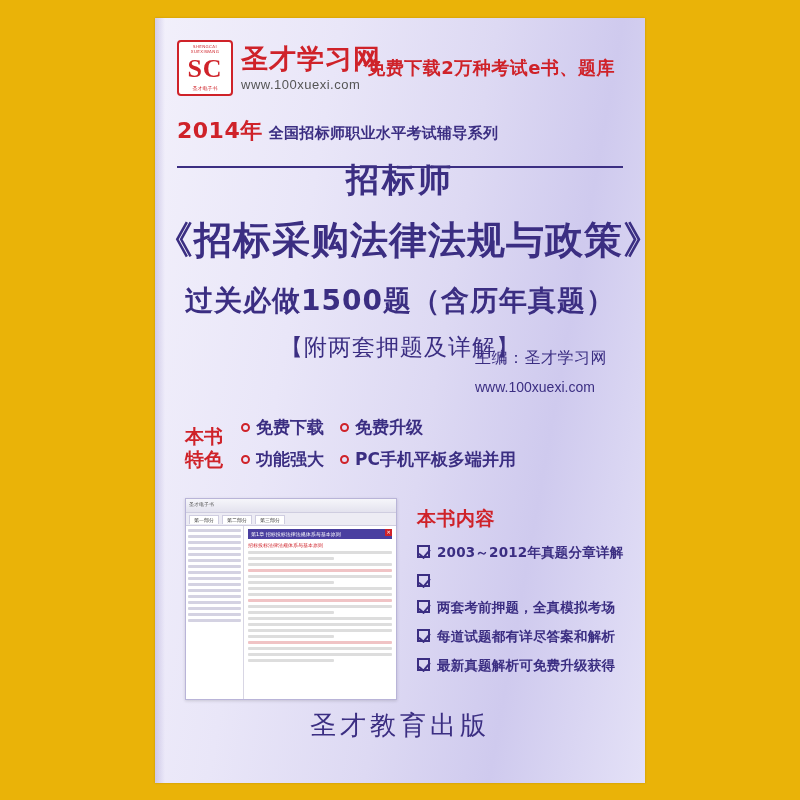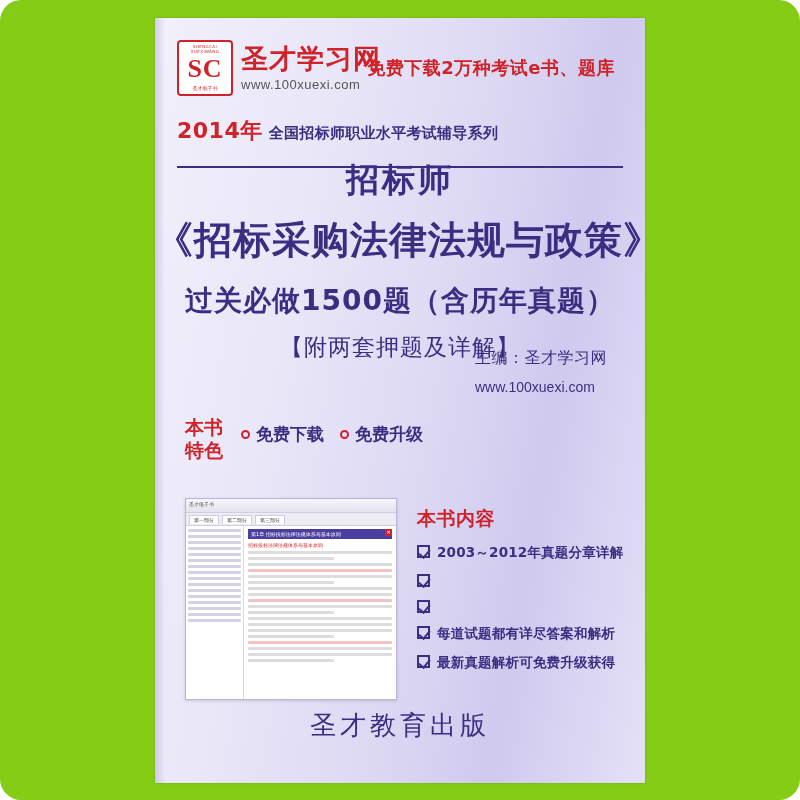--- a/index.html
+++ b/index.html
@@ -7,23 +7,22 @@
     padding: 0;
     background: #ffffff;
     width: 800px;
     height: 800px;
     font-family: "DejaVu Sans", "Liberation Sans", sans-serif;
   }
   .page {
     position: relative;
     width: 800px;
     height: 800px;
-    background: #84cc16;
+    background: #eab308;
     overflow: hidden;
-    border-radius: 21px;
   }
   
   .cover {
     position: absolute;
     left: 155px;
     top: 18px;
     width: 490px;
     height: 765px;
     background: linear-gradient(100deg, #f2f0fb 0%, #e9e6f8 30%, #ddd9f3 55%, #cfcaee 75%, #e4e1f7 100%);
     box-shadow: 0 0 2px rgba(0,0,0,0.18);
@@ -419,20 +418,30 @@
         <div class="feat-row">
           <div class="feat-item">
             <span class="ring"></span>
             <span>免费下载</span>
           </div>
           <div class="feat-item">
             <span class="ring"></span>
             <span>免费升级</span>
           </div>
         </div>
+        <div class="feat-row">
+          <div class="feat-item">
+            <span class="ring"></span>
+            <span>功能强大</span>
+          </div>
+          <div class="feat-item">
+            <span class="ring"></span>
+            <span>PC手机平板多端并用</span>
+          </div>
+        </div>
       </div>
     </div>
 
     <div class="shot">
       <div class="shot-topbar">
         <span>圣才电子书</span>
       </div>
       <div class="shot-tabs">
         <span class="shot-tab">第一部分</span>
         <span class="shot-tab">第二部分</span>
@@ -488,20 +497,21 @@
       <div class="contents-title">本书内容</div>
       <div class="c-row">
         <span class="check"></span>
         <span class="c-text">2003～2012年真题分章详解</span>
       </div>
       <div class="c-row">
         <span class="check"></span>
       </div>
       <div class="c-row">
         <span class="check"></span>
+        <span class="c-text">两套考前押题，全真模拟考场</span>
       </div>
       <div class="c-row">
         <span class="check"></span>
         <span class="c-text">每道试题都有详尽答案和解析</span>
       </div>
       <div class="c-row">
         <span class="check"></span>
         <span class="c-text">最新真题解析可免费升级获得</span>
       </div>
     </div>

